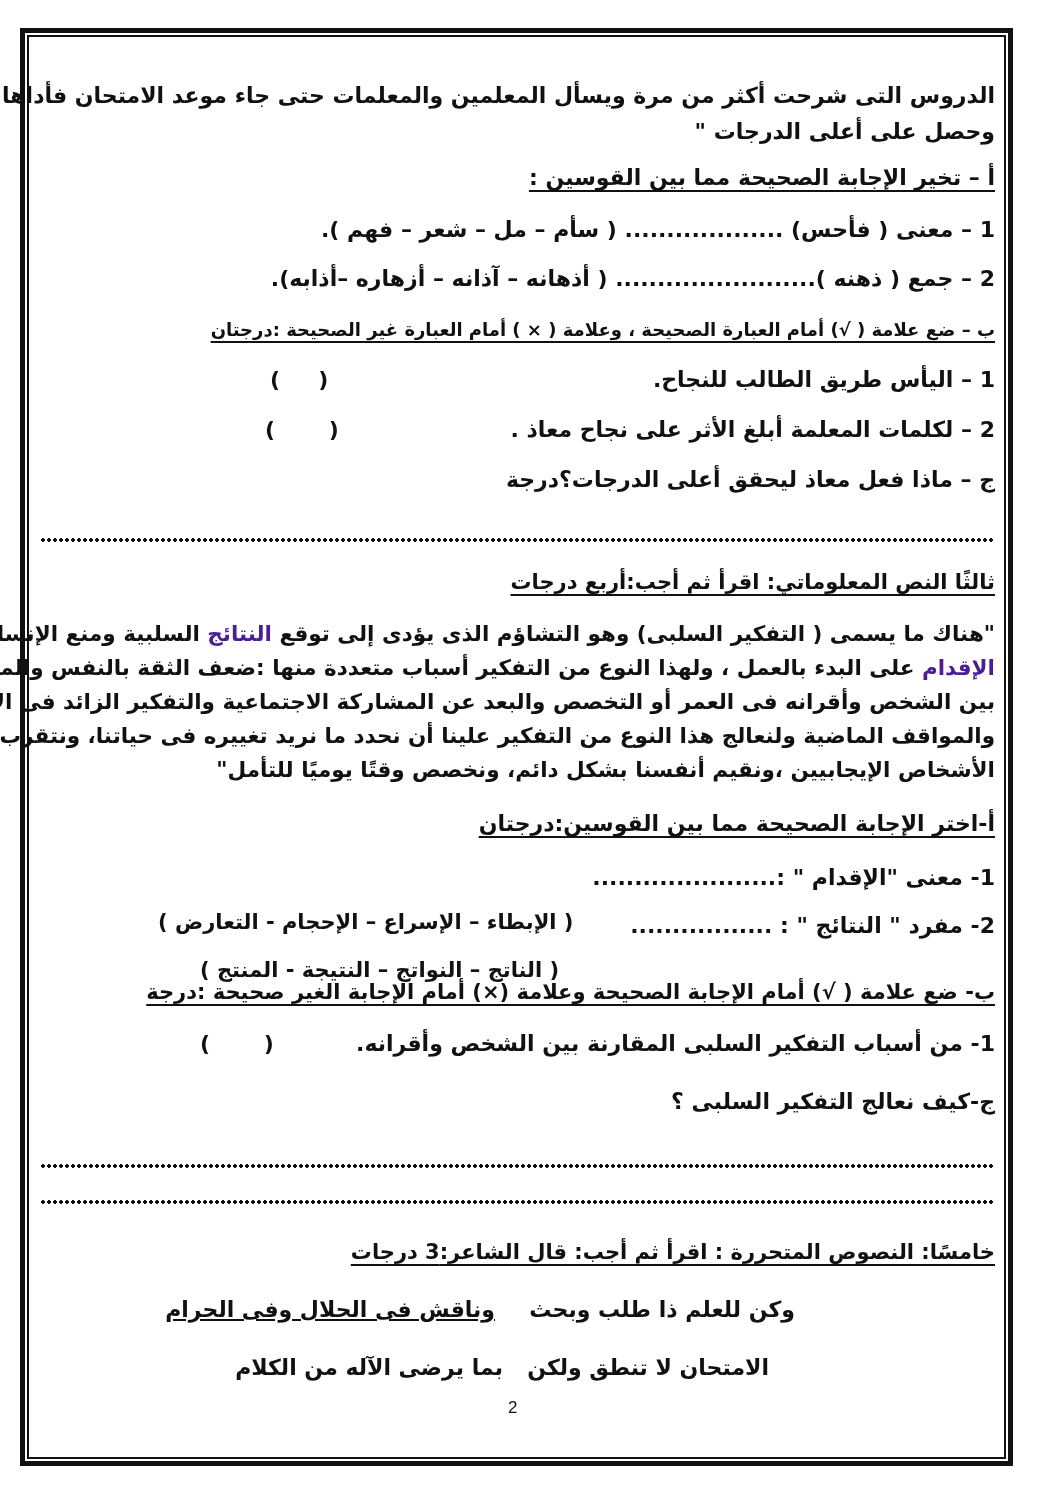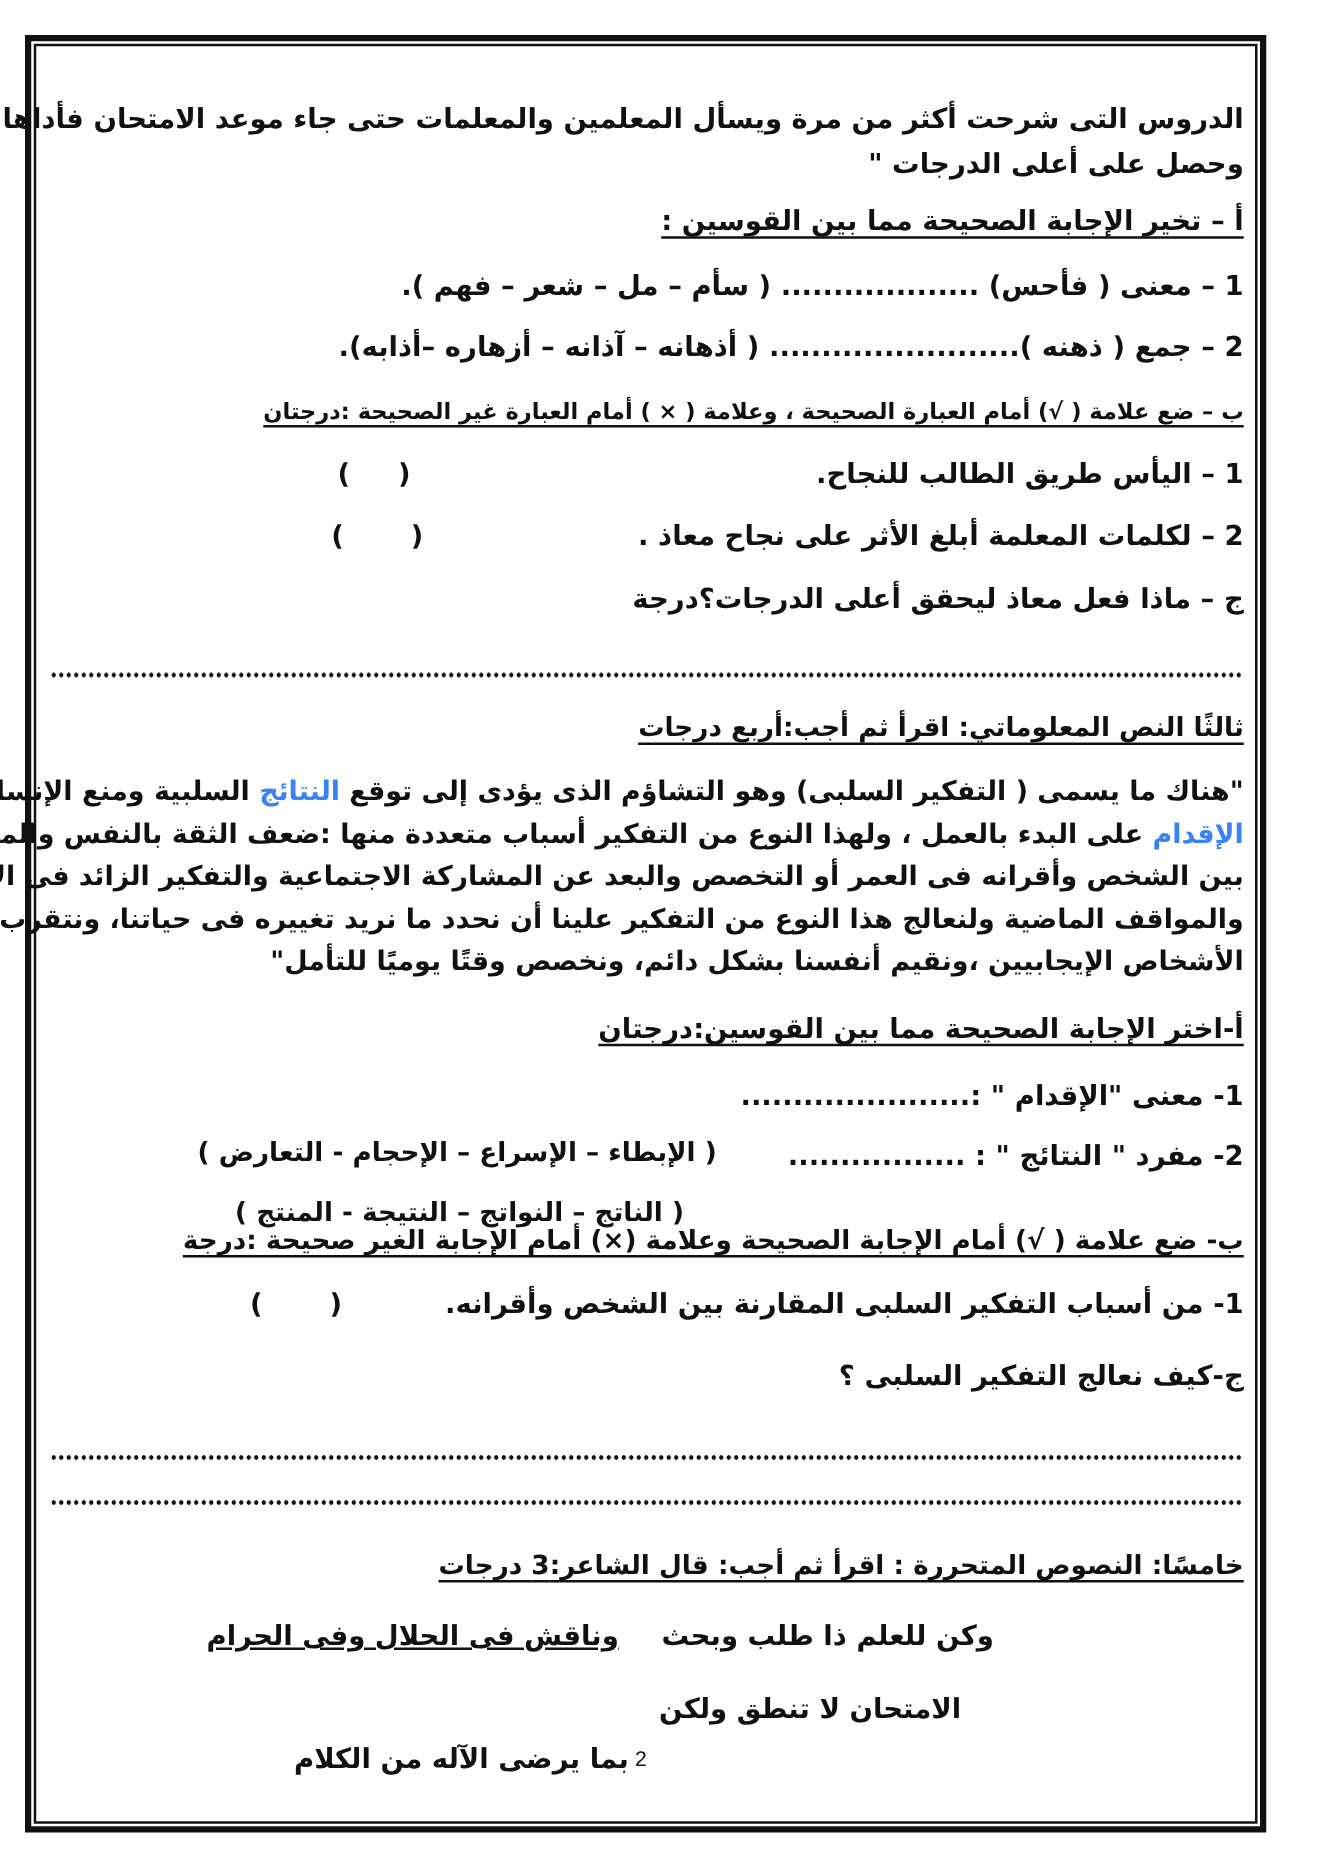--- a/index.html
+++ b/index.html
@@ -6,21 +6,21 @@
   body { width:1057px; height:1498px; position:relative; overflow:hidden;
          font-family:"DejaVu Sans", sans-serif; color:#111; }
   .frame-outer { position:absolute; left:20px; top:28px; width:993px; height:1438px;
                  border:5px solid #111; box-sizing:border-box; }
   .frame-inner { position:absolute; left:27px; top:35px; width:979px; height:1424px;
                  border:2px solid #111; box-sizing:border-box; }
   .page { position:absolute; left:40px; top:40px; width:955px; direction:rtl; }
   .ln { position:absolute; right:0; white-space:nowrap; font-weight:bold;
         font-size:22px; line-height:32px; direction:rtl; }
   .u { text-decoration:underline; text-decoration-thickness:2px; text-underline-offset:5px; }
-  .red { color:#3b82f6; }
+  .red { color:#4c1d95; }
   .dots { position:absolute; right:0; left:0; height:4px;
           background-image:radial-gradient(circle, #111 1.6px, transparent 2px);
           background-size:6px 4px; background-repeat:repeat-x; }
   .paren { position:absolute; font-weight:bold; font-size:22px; line-height:32px; white-space:pre; direction:ltr; }
   .opts { position:absolute; font-weight:bold; font-size:21px; line-height:32px; white-space:nowrap; direction:rtl;margin-top:44px; }
   .pagenum { position:absolute; left:508px; top:1398px; font-size:17px; font-family:"Liberation Sans", sans-serif; }
 </style>
 </head>
 <body>
 
@@ -73,34 +73,34 @@
   <div class="ln" style="top:646px; font-size:21.5px;">بين الشخص وأقرانه فى العمر أو التخصص والبعد عن المشاركة الاجتماعية والتفكير الزائد فى الأحداث</div>
   <div class="ln" style="top:680px; font-size:21.5px;">والمواقف الماضية ولنعالج هذا النوع من التفكير علينا أن نحدد ما نريد تغييره فى حياتنا، ونتقرب من</div>
   <div class="ln" style="top:714px; font-size:21.5px;">الأشخاص الإيجابيين ،ونقيم أنفسنا بشكل دائم، ونخصص وقتًا يوميًا للتأمل"</div>
 
   <div class="ln u" style="top:768px;">أ-اختر الإجابة الصحيحة مما بين القوسين:درجتان</div>
 
   <div class="ln" style="top:822px;">1- معنى "الإقدام " :......................</div>
   <div class="opts" style="top:822px; left:118px;">( الإبطاء – الإسراع – الإحجام - التعارض )</div>
 
   <div class="ln" style="top:870px;">2- مفرد  " النتائج " :  .................</div>
-  <div class="opts" style="top:870px; left:148px;text-align:right;">( الناتج – النواتج – النتيجة - المنتج  )</div>
+  <div class="opts" style="top:870px; left:160px;text-align:right;">( الناتج – النواتج – النتيجة - المنتج  )</div>
 
   <div class="ln u" style="top:936px; font-size:21px;">ب- ضع علامة ( √) أمام الإجابة الصحيحة وعلامة (×) أمام الإجابة الغير صحيحة :درجة</div>
 
   <div class="ln" style="top:988px;">1-  من أسباب التفكير السلبى المقارنة بين الشخص وأقرانه.</div>
   <div class="paren" style="top:988px; left:160px;">(       )</div>
 
   <div class="ln" style="top:1046px;">ج-كيف نعالج التفكير السلبى ؟</div>
 
   <div class="dots" style="top:1124px;"></div>
   <div class="dots" style="top:1160px;"></div>
 
   <div class="ln u" style="top:1196px; font-size:21px;">خامسًا: النصوص المتحررة : اقرأ ثم أجب: قال الشاعر:3 درجات</div>
 
   <div class="ln" style="top:1254px; right:200px;">وكن للعلم ذا طلب وبحث</div>
   <div class="ln" style="top:1254px; right:500px;text-decoration:underline;">وناقش فى الحلال وفى الحرام</div>
 
   <div class="ln" style="top:1312px; right:226px;">الامتحان لا تنطق ولكن</div>
-  <div class="ln" style="top:1352px; right:492px;">بما يرضى الآله من الكلام</div>
+  <div class="ln" style="top:1312px; right:492px;">بما يرضى الآله من الكلام</div>
 </div>
 
 <div class="pagenum">2</div>
 
 </body></html>

